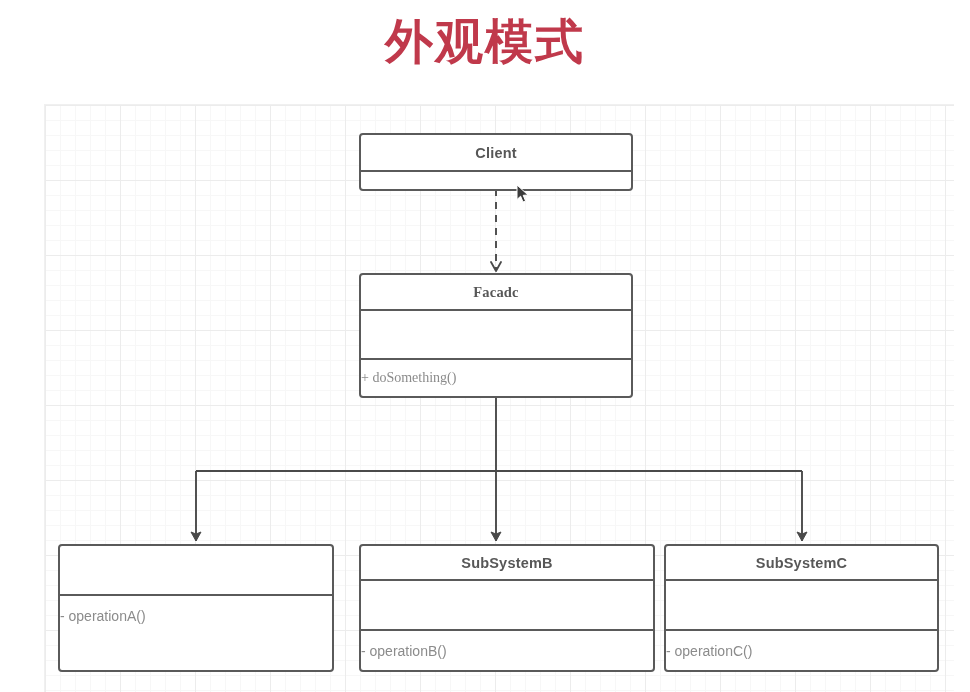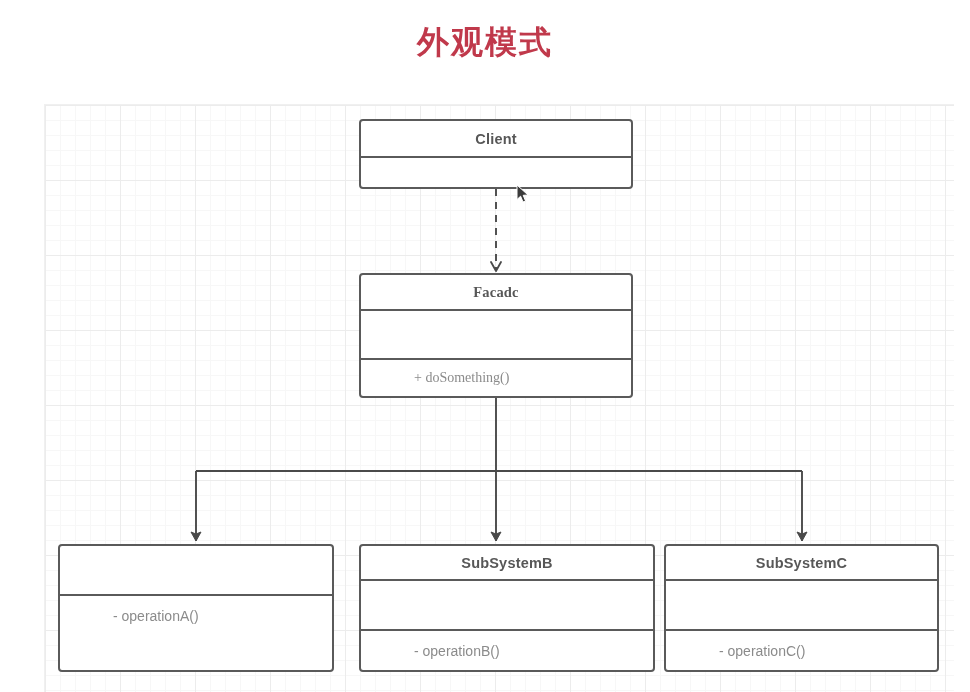--- a/index.html
+++ b/index.html
@@ -15,21 +15,21 @@
     position: relative;
   }
 
   
   #diagram-title {
     position: absolute;
     left: 0;
     top: 12px;
     width: 970px;
     text-align: center;
-    font-size: 32px;
+    font-size: 48px;
     font-weight: bold;
     color: #c0394b;
     letter-spacing: 2px;
     line-height: 60px;
     user-select: none;
   }
 
   
   #diagram-canvas {
     position: absolute;
@@ -77,30 +77,28 @@
   }
   .uml-attr-row {
     box-sizing: border-box;
   }
   .uml-attr-row.has-divider {
     border-bottom: 2px solid #5a5a5a;
   }
   .uml-op-row {
     display: flex;
     align-items: center;
-    padding-left: 11px;
     font-size: 14px;
     color: #8b8b8b;
     box-sizing: border-box;
     user-select: none;
-    margin-left: 42px;
-  }
-
-  
-  #class-client      { left: 314px; top: 14px;  width: 274px; height: 70px; }
+  }
+
+  
+  #class-client      { left: 314px; top: 28px;  width: 274px; height: 58px; }
   #class-client .uml-name-row { height: 37px; }
   #class-client .uml-attr-row { height: 31px; }
 
   #class-facade      { left: 314px; top: 168px; width: 274px; height: 125px; font-family: Liberation Serif, serif; }
   #class-facade .uml-name-row { height: 36px; }
   #class-facade .uml-attr-row { height: 49px; }
   #class-facade .uml-op-row   { height: 36px; }
 
   #class-subsystem-a { left: 13px;  top: 439px; width: 276px; height: 128px; }
   #class-subsystem-b { left: 314px; top: 439px; width: 296px; height: 128px; }

